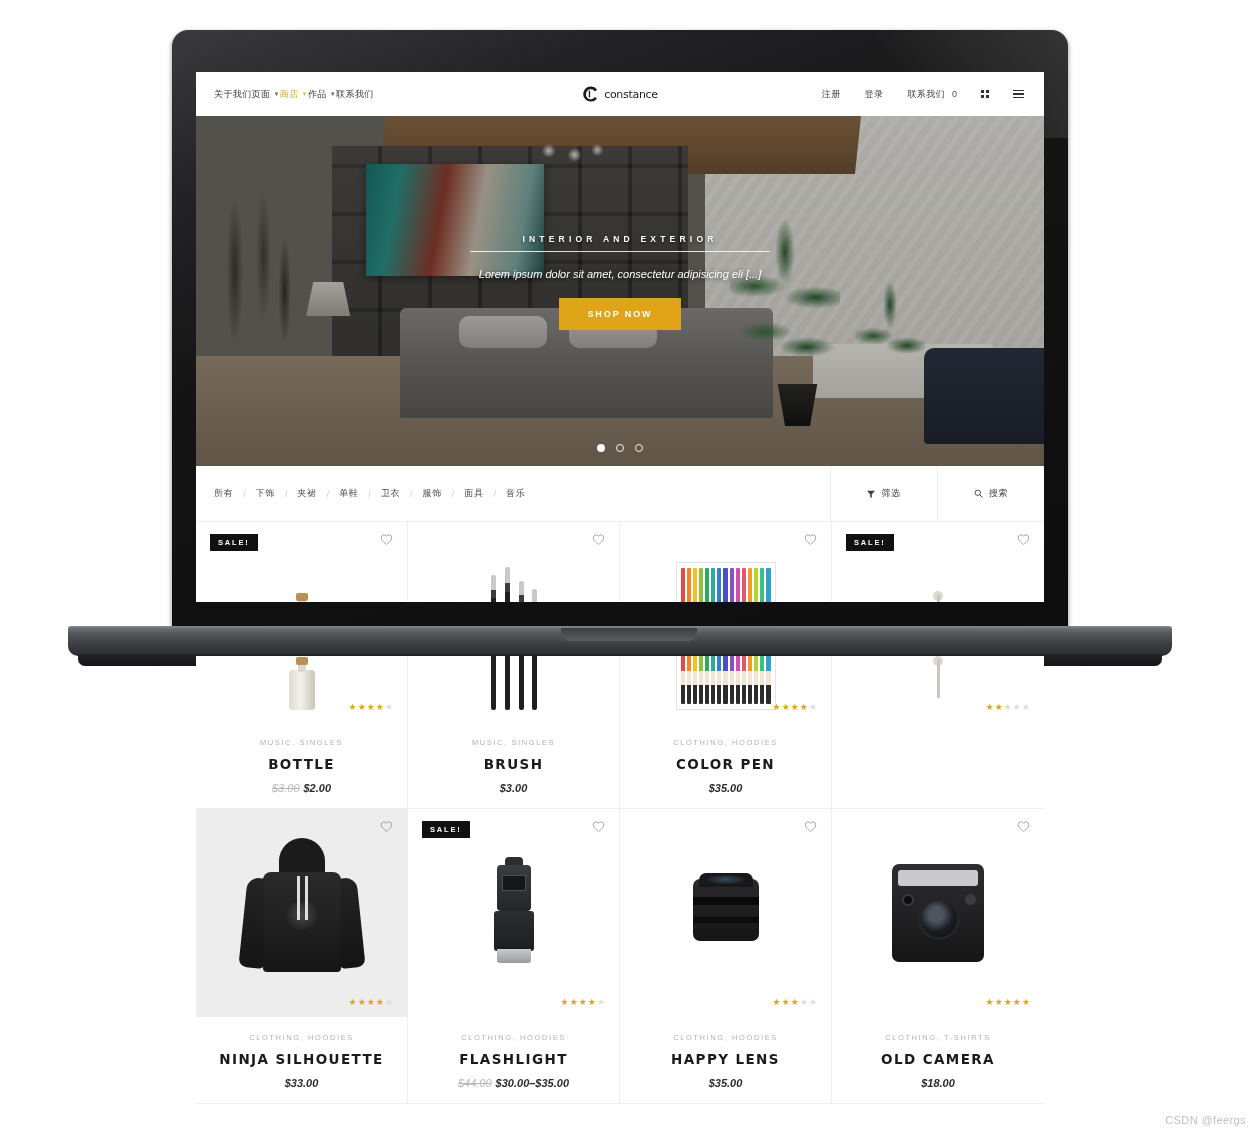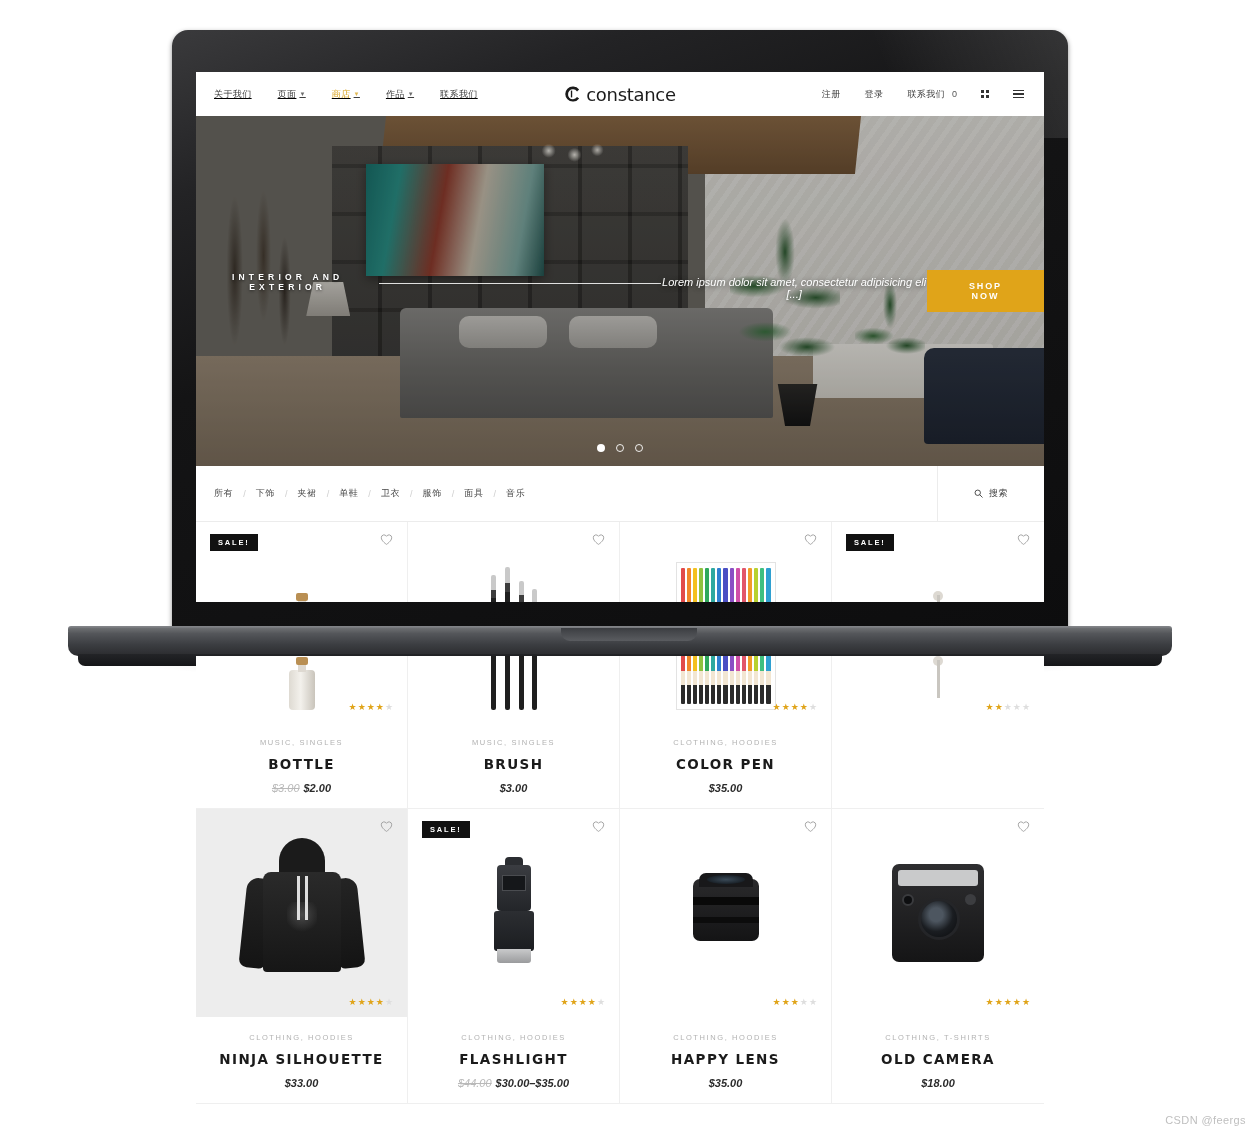--- a/index.html
+++ b/index.html
@@ -73,37 +73,37 @@
   .page-continuation {
     position: absolute; left: 196px; top: 656px; width: 848px; height: 478px;
     background: #fff; overflow: hidden;
   }
 
   
   .site-header {
     height: 44px; background: #fff; display: flex; align-items: center;
     padding: 0 14px; position: relative;
   }
-  .nav-left { display: flex; align-items: center; gap: 26px; margin-left: 4px; text-decoration: underline; }
+  .nav-left { display: flex; align-items: center; margin-left: 4px; }
   .nav-item {
     font-size: 9px; color: #3b3b3b; letter-spacing: .4px; white-space: nowrap;
     display: flex; align-items: center; gap: 3px; cursor: pointer;
   }
   .nav-item.active { color: #d8a11a; }
   .caret { font-size: 6px; line-height: 1; opacity: .75; }
 
   .brand {
     position: absolute; left: 50%; top: 50%; transform: translate(-50%,-50%);
     display: flex; align-items: center; gap: 5px;
   }
   .brand-mark {
     width: 17px; height: 17px; flex: 0 0 17px;
   }
   .brand-text {
-    font-size: 18px; font-weight: 400; color: #1b1b1b; letter-spacing: -.3px;
+    font-size: 11px; font-weight: 400; color: #1b1b1b; letter-spacing: -.3px;
     font-family: "DejaVu Sans", sans-serif;
   }
 
   .nav-right {
     margin-left: auto; display: flex; align-items: center; gap: 24px; padding-right: 6px;
   }
   .nav-right .nav-item { font-size: 9px; }
   .cart-count { font-size: 9px; color: #555; margin-left: 4px; }
   .hamburger { display: inline-flex; flex-direction: column; gap: 2px; cursor: pointer; }
   .hamburger i { display: block; width: 11px; height: 1.4px; background: #333; }
@@ -201,21 +201,21 @@
   .hp-chand {
     position: absolute; left: 40%; top: 6px; width: 76px; height: 40px;
     background:
       radial-gradient(circle 10px at 18% 72%, #efece4, transparent 70%),
       radial-gradient(circle 10px at 52% 82%, #efece4, transparent 70%),
       radial-gradient(circle 9px at 82% 70%, #e6e2da, transparent 70%);
   }
   .hero-scrim { position: absolute; inset: 0; background: rgba(10,10,12,.26); }
 
   .hero-content {
-    position: absolute; inset: 0; display: flex; flex-direction: row;
+    position: absolute; inset: 0; display: flex; flex-direction: column;
     align-items: center; justify-content: center; text-align: center;
     color: #fff; padding-bottom: 18px;
   }
   .eyebrow {
     font-size: 8.5px; letter-spacing: 4.2px; font-weight: 600;
     text-transform: uppercase; text-shadow: 0 1px 3px rgba(0,0,0,.6);
   }
   .eyebrow-rule {
     width: 300px; height: 1px; background: rgba(255,255,255,.85); margin: 7px 0 4px;
   }
@@ -466,20 +466,26 @@
         <span class="cat-sep">/</span>
         <span class="cat">单鞋</span>
         <span class="cat-sep">/</span>
         <span class="cat">卫衣</span>
         <span class="cat-sep">/</span>
         <span class="cat">服饰</span>
         <span class="cat-sep">/</span>
         <span class="cat">面具</span>
         <span class="cat-sep">/</span>
         <span class="cat">音乐</span>
+      </div>
+      <div class="fb-cell">
+        <svg width="8" height="8" viewBox="0 0 10 10">
+          <path d="M0 1h10L6 5.4V10L4 8.6V5.4z" fill="#3d3d3d"></path>
+        </svg>
+        <span>筛选</span>
       </div>
       <div class="fb-cell">
         <svg width="9" height="9" viewBox="0 0 12 12">
           <circle cx="5" cy="5" r="3.6" fill="none" stroke="#3d3d3d" stroke-width="1.2"></circle>
           <path d="M7.8 7.8L11 11" stroke="#3d3d3d" stroke-width="1.2" stroke-linecap="round"></path>
         </svg>
         <span>搜索</span>
       </div>
     </div>
 

